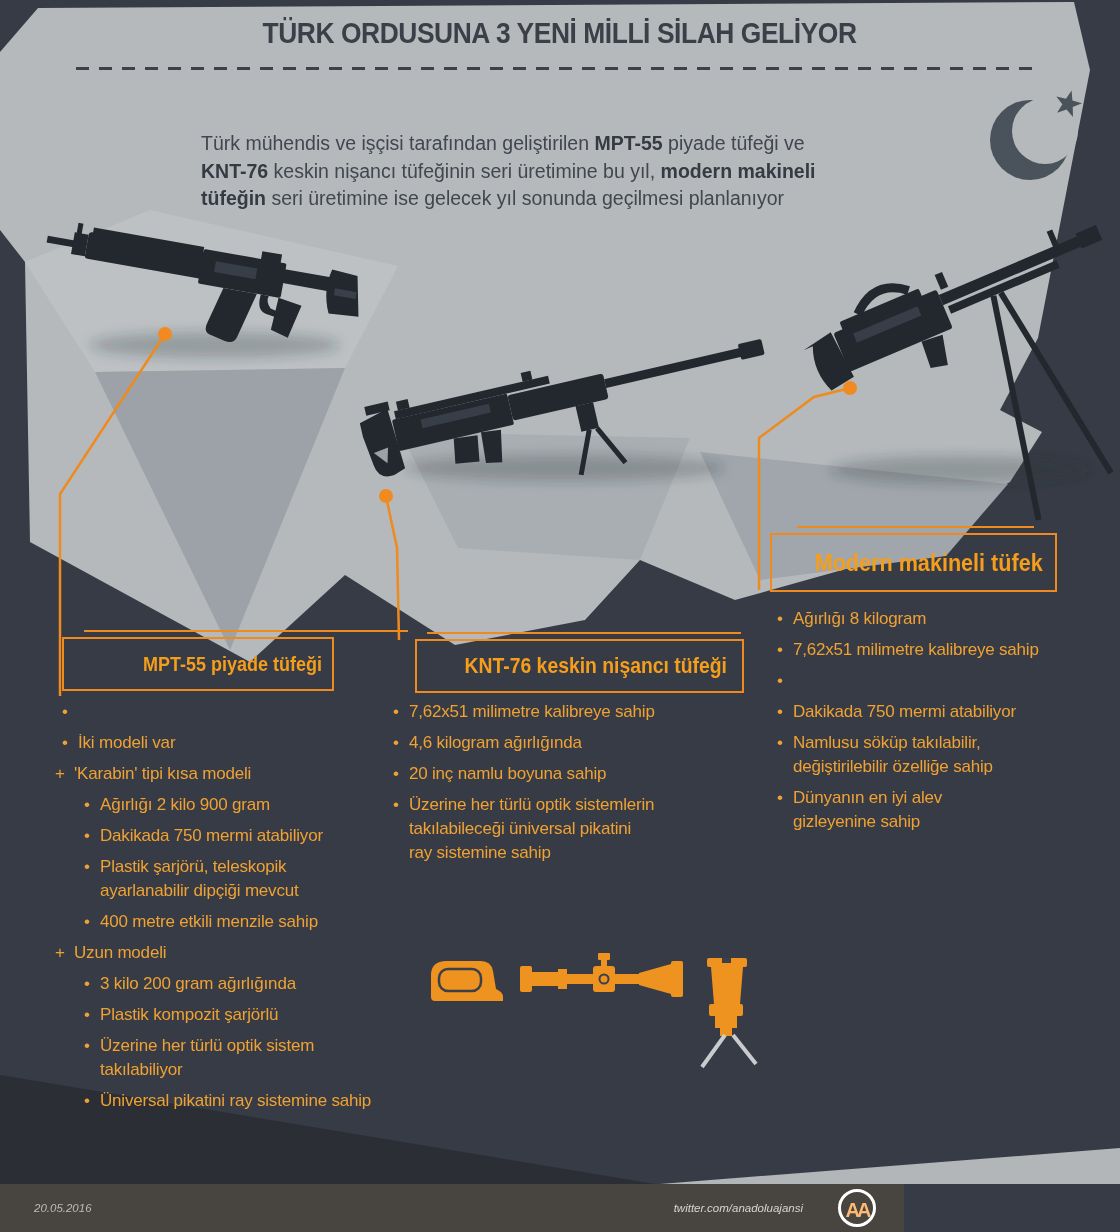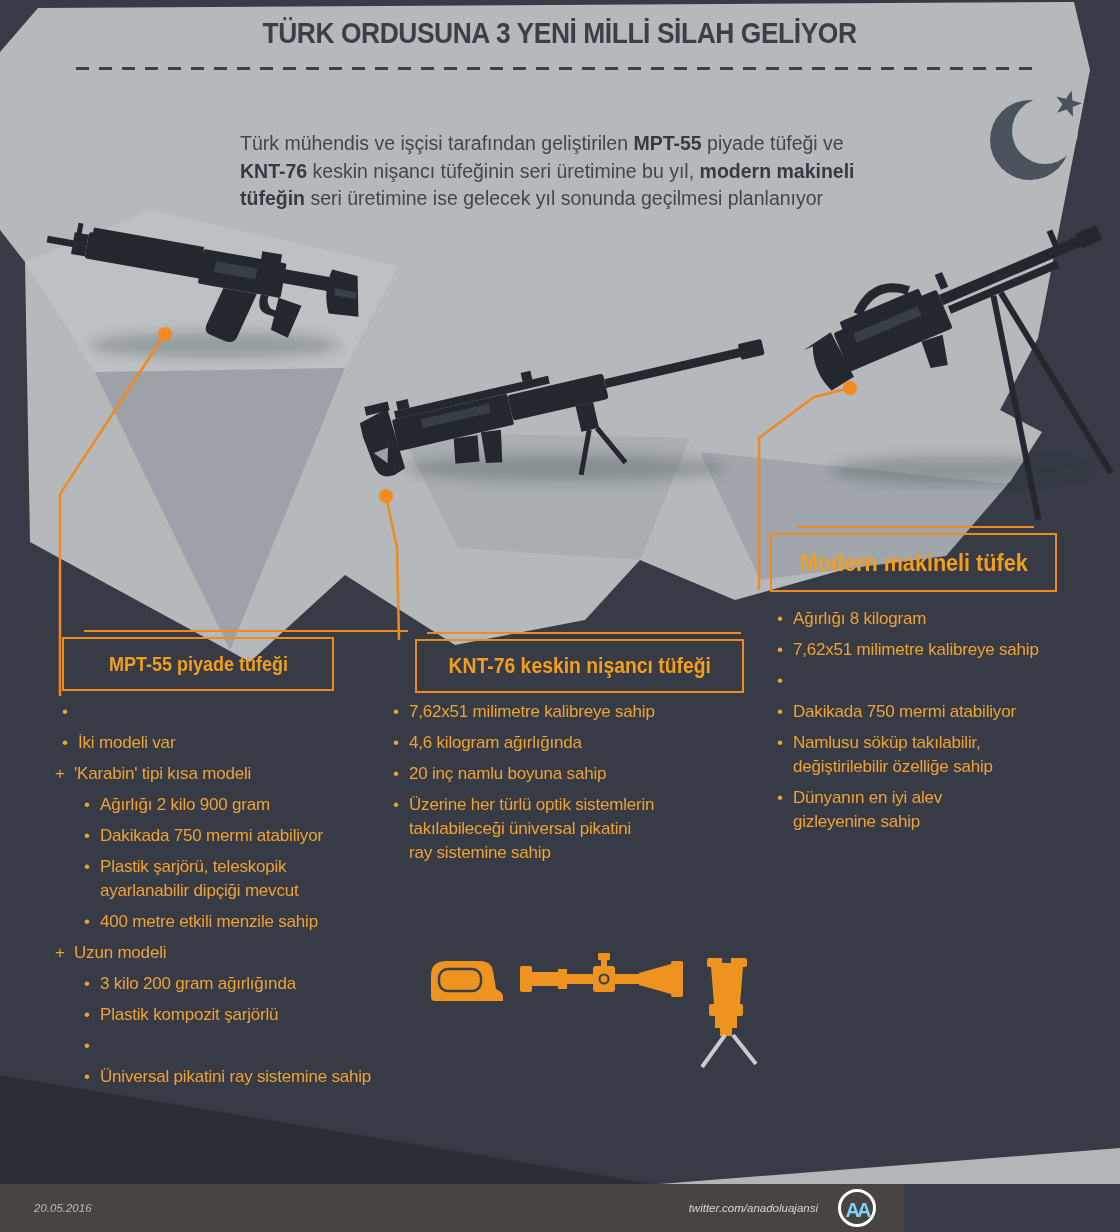--- a/index.html
+++ b/index.html
@@ -15,50 +15,50 @@
     color:#3a3f48;font-size:30px;font-weight:bold;white-space:nowrap;
   }
   #title .squeeze{display:inline-block;transform:scaleX(.88);transform-origin:center;letter-spacing:-.5px;}
   #dash-rule{
     left:76px;top:67px;width:966px;height:3px;
     background:repeating-linear-gradient(90deg,#3c414a 0 13px,transparent 13px 23px);
   }
   
   #intro{
     left:201px;top:130px;width:670px;
-    font-size:19.5px;line-height:1.42;color:#41464f;white-space:pre-line;margin-left:39px;
+    font-size:19.5px;line-height:1.42;color:#41464f;white-space:pre-line;
   }
   #intro b{color:#353a43;}
   
   .hdr{
-    border:2px solid #ee8a1e;display:flex;align-items:center;justify-content:center;
+    border:2px solid #ee8a1e;display:flex;align-items:center;justify-content:flex-end;
     color:#f59e1c;font-weight:bold;text-align:center;
   }
   .hdr .squeeze{display:inline-block;transform:scaleX(.9);transform-origin:center;white-space:nowrap;}
   .rule{height:2px;background:#ee8a1e;}
   
   .list{color:#efa233;font-size:17px;line-height:24px;letter-spacing:-.2px;}
   .li{display:flex;margin-bottom:7px;}
   .li .mk{flex:none;width:16px;}
   .li .tx{white-space:pre-line;}
   .li.main{padding-left:7px;}
   .li.sub{padding-left:29px;}
   .li.plus .mk{width:19px;}
   .li b{font-weight:normal;}
   
   #footer{
     left:0;top:1184px;width:904px;height:48px;background:#48443f;
     display:flex;align-items:center;
   }
   #footer .date{position:absolute;left:34px;font-size:11.5px;font-style:italic;color:#bdbab5;}
-  #footer .handle{position:absolute;right:86px;font-size:11.5px;font-style:italic;color:#d8d5d1;}
+  #footer .handle{position:absolute;right:101px;font-size:11.5px;font-style:italic;color:#d8d5d1;}
   #aa-logo{position:absolute;right:28px;width:38px;height:38px;}
   #aa-logo .ring{position:absolute;left:0;top:0;width:32px;height:32px;border:3px solid #fff;border-radius:50%;}
   #aa-logo .aa{position:absolute;left:3px;top:10px;width:32px;text-align:center;
-    color:#7dd3fc;font-weight:bold;font-size:20px;letter-spacing:-3px;background:transparent;}
+    color:#fdba74;font-weight:bold;font-size:20px;letter-spacing:-3px;background:transparent;}
 </style>
 </head>
 <body>
 
 <svg class="abs" style="left:0;top:0" width="1120" height="1232" viewBox="0 0 1120 1232">
   <defs>
     <filter id="soft" x="-50%" y="-50%" width="200%" height="200%">
         <feGaussianBlur stdDeviation="6"></feGaussianBlur>
       </filter>
   </defs>
@@ -207,20 +207,22 @@
   <div class="li sub">
       <span class="mk">•</span>
       <span class="tx">3 kilo 200 gram ağırlığında</span>
     </div>
   <div class="li sub">
       <span class="mk">•</span>
       <span class="tx">Plastik kompozit şarjörlü</span>
     </div>
   <div class="li sub">
       <span class="mk">•</span>
+      <span class="tx">Üzerine her türlü optik sistem
+takılabiliyor</span>
     </div>
   <div class="li sub">
       <span class="mk">•</span>
       <span class="tx">Üniversal pikatini ray sistemine sahip</span>
     </div>
 </div>
 
 <div class="abs rule" style="left:427px;top:632px;width:314px"></div>
 <div class="abs hdr" style="left:415px;top:639px;width:325px;height:50px;font-size:21.5px">
   <span class="squeeze">KNT-76 keskin nişancı tüfeği</span>

